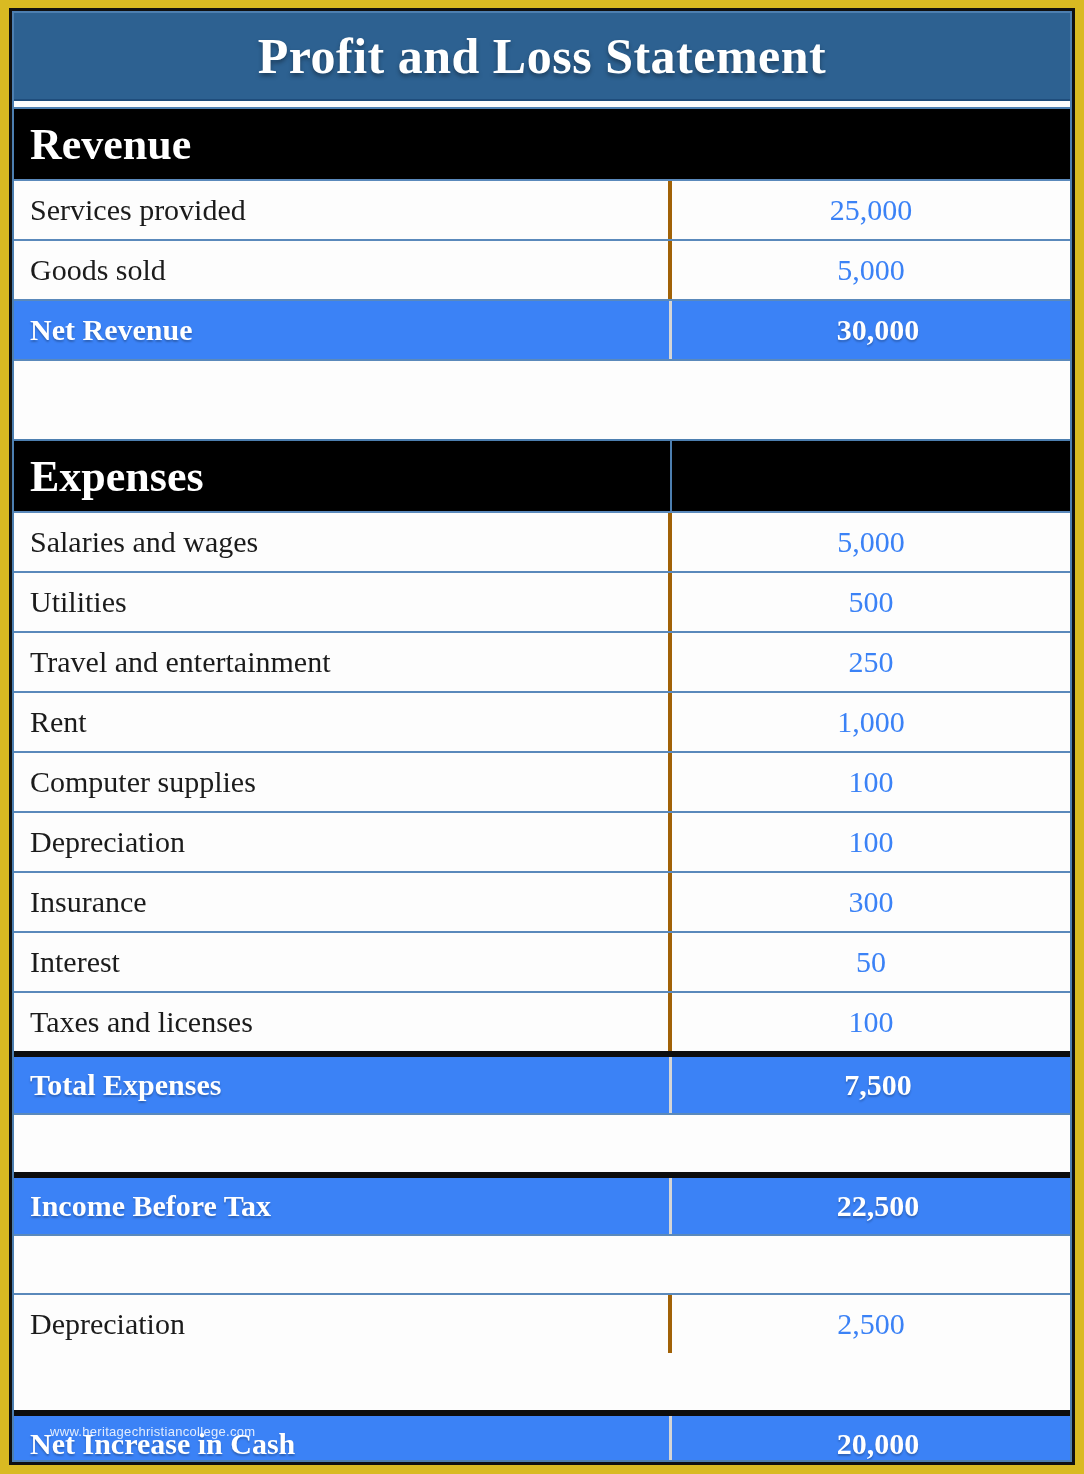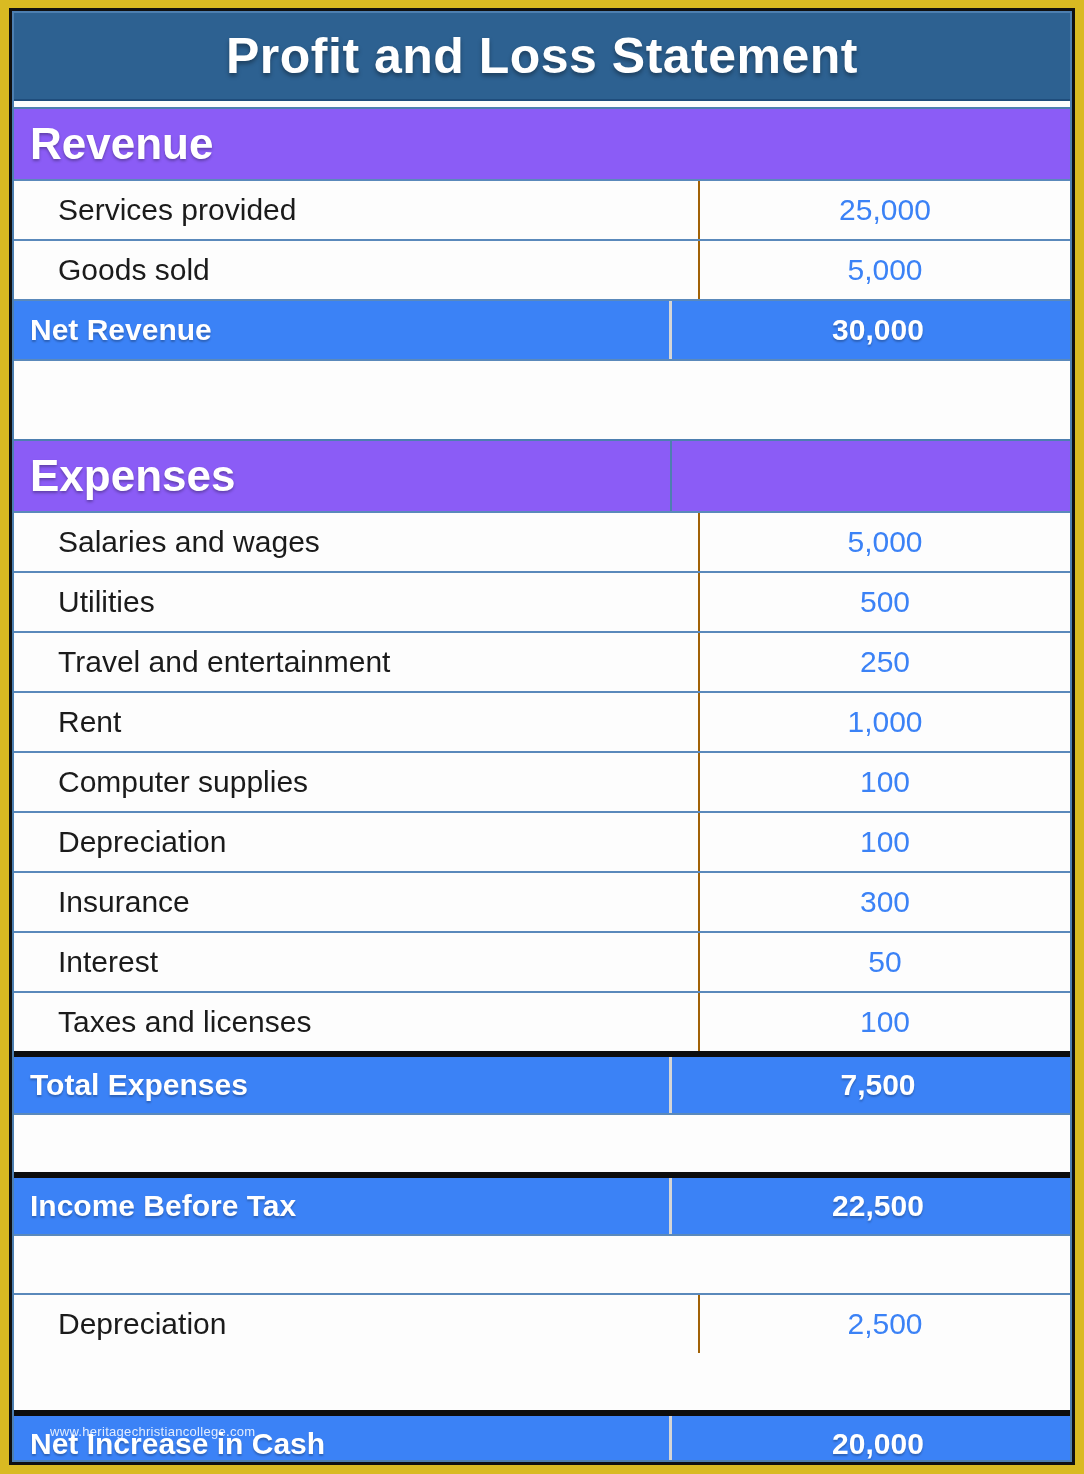--- a/index.html
+++ b/index.html
@@ -15,20 +15,21 @@
     width: 100%; height: 100%;
     border: 3px solid #101010;
     background: #101010;
   }
   .sheet {
     width: 100%; height: 100%;
     border: 2px solid #4d7fb0;
     background: #fdfdfd;
     display: flex; flex-direction: column;
     overflow: hidden;
+    font-family: Liberation Serif, serif;
   }
   .title-bar {
     flex: 0 0 auto;
     height: 88px;
     background: #2d6191;
     border-bottom: 2px solid #1f4d7c;
     display: flex; align-items: center; justify-content: center;
   }
   .title-bar h1 {
     color: #ffffff;
@@ -39,38 +40,38 @@
   }
   .white-gap { flex: 0 0 auto; height: 6px; background: #fdfdfd; }
   .rows { flex: 1 1 auto; display: flex; flex-direction: column; overflow: hidden; }
   .row { display: flex; flex: 0 0 auto; }
   .cell { display: flex; align-items: center; }
   .cell.label { width: 658px; padding-left: 16px; height: 100%; }
   .cell.value { flex: 1; justify-content: center; height: 100%; }
 
   .row-section {
     height: 72px;
-    background: #8b5cf6;
+    background: #000000;
     border-top: 2px solid #4d7fb0;
   }
   .row-section .cell.label {
     color: #ffffff; font-size: 44px; font-weight: bold;
     text-shadow: 0 2px 3px rgba(0,0,0,0.30);
     border-right: 2px solid #4d7fb0;
   }
   .row-section.no-divider .cell.label { border-right: none; }
 
   .row-item {
     height: 60px;
     background: #fdfdfd;
     border-top: 2px solid #5a89bb;
   }
   .row-item .cell.label {
-    border-right: 2px solid #a16207;
-    font-size: 30px; color: #1b1b1b; margin-left: 28px;
+    border-right: 4px solid #a16207;
+    font-size: 30px; color: #1b1b1b;
   }
   .row-item .cell.value { font-size: 30px; color: #3b82f6; }
 
   .row-total {
     height: 62px;
     background: #3b82f6;
     border-top: 2px solid #5a89bb;
     border-bottom: 2px solid #5a89bb;
   }
   .row-total.thick { border-top: 6px solid #0d0d0d; height: 64px; }

